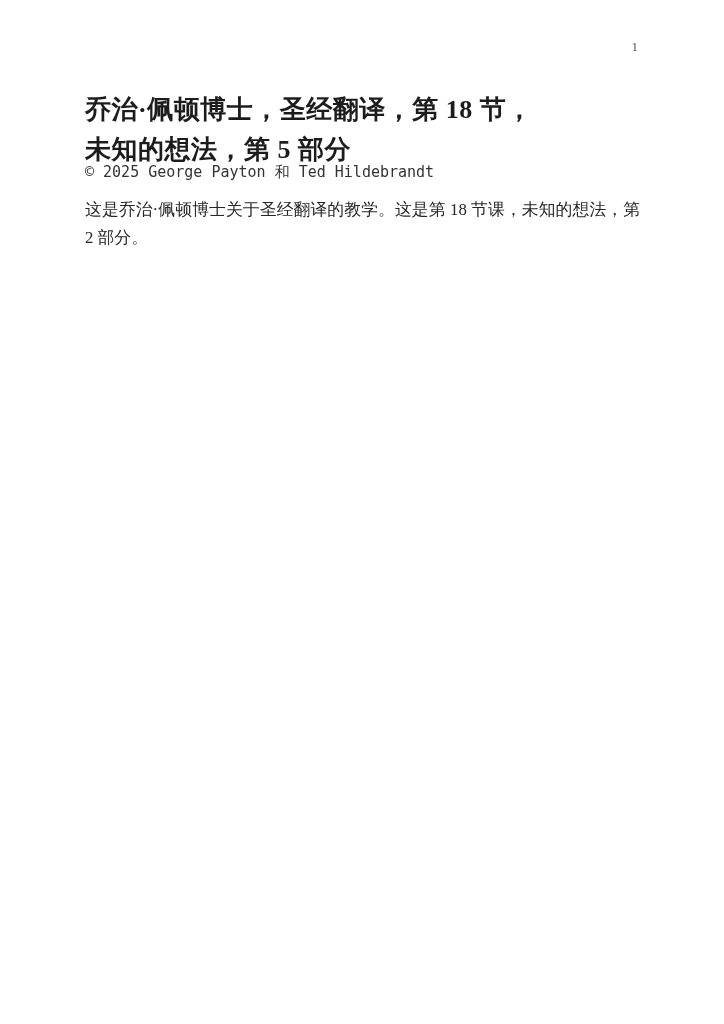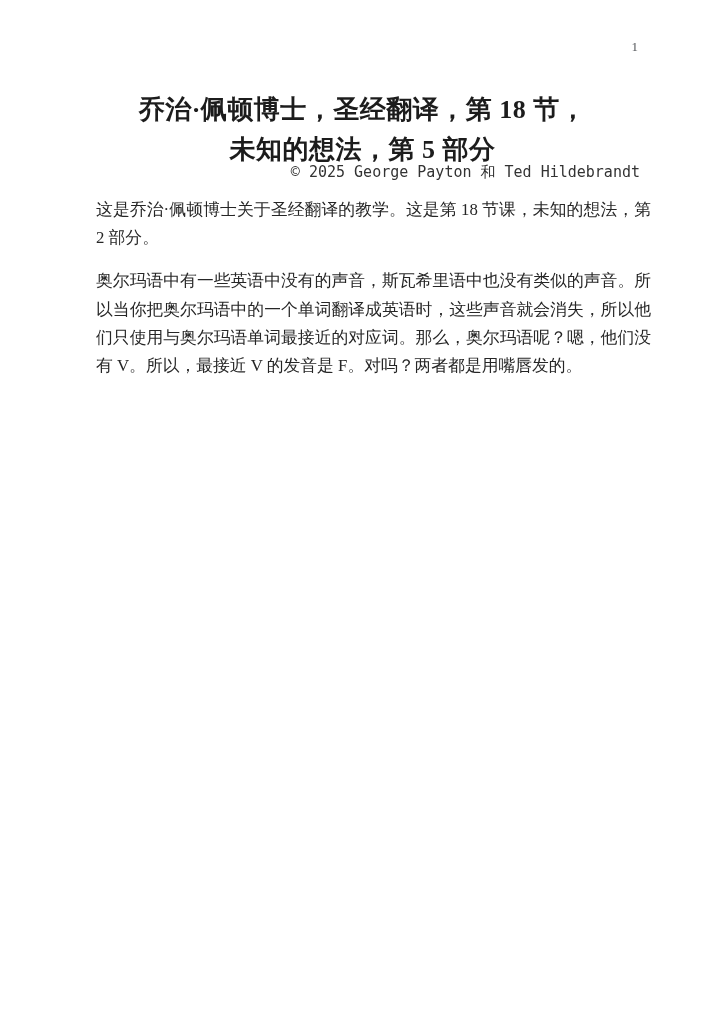--- a/index.html
+++ b/index.html
@@ -24,51 +24,50 @@
     font-size: 13px;
     line-height: 16px;
     color: #54575b;
     font-family: "Liberation Serif", "DejaVu Serif", serif;
   }
   .title-block {
     position: absolute;
     top: 90px;
     left: 85px;
     width: 555px;
-    text-align: center;
+    text-align: left;
     font-weight: 700;
     font-size: 26px;
     line-height: 39.5px;
     color: #1c1c1c;
     letter-spacing: 0.5px;
   }
   .title-line {
     display: block;
   }
   .copyright {
     position: absolute;
     top: 162px;
     left: 85px;
     width: 555px;
-    text-align: right;
+    text-align: left;
     font-size: 15px;
     line-height: 21px;
     color: #333333;
     font-family: "DejaVu Sans Mono", "Liberation Serif", monospace;
   }
   .body-text {
     position: absolute;
     top: 196px;
     left: 85px;
     width: 555px;
     font-size: 16.8px;
     line-height: 28.45px;
     color: #262626;
     text-align: justify;
-    margin-left: 11px;
   }
   .body-text p {
     margin: 0 0 14.2px 0;
   }
 </style>
 </head>
 <body>
 
 <div class="page">
 
@@ -76,16 +75,15 @@
 
   <div class="title-block">
     <span class="title-line">乔治·佩顿博士，圣经翻译，第 18 节，</span>
     <span class="title-line">未知的想法，第 5 部分</span>
   </div>
 
   <div class="copyright">© 2025 George Payton 和 Ted Hildebrandt</div>
 
   <div class="body-text">
     <p>这是乔治·佩顿博士关于圣经翻译的教学。这是第 18 节课，未知的想法，第 2 部分。</p>
-    <p>奥尔玛语中有一些英语中没有的声音，斯瓦希里语中也没有类似的声音。所以当你把奥尔玛语中的一个单词翻译成英语时，这些声音就会消失，所以他们只使用与奥尔玛语单词最接近的对应词。那么，奥尔玛语呢？嗯，他们没有 V。所以，最接近 V 的发音是 F。对吗？两者都是用嘴唇发的。</p>
   </div>
 
 </div>
 
 </body></html>

